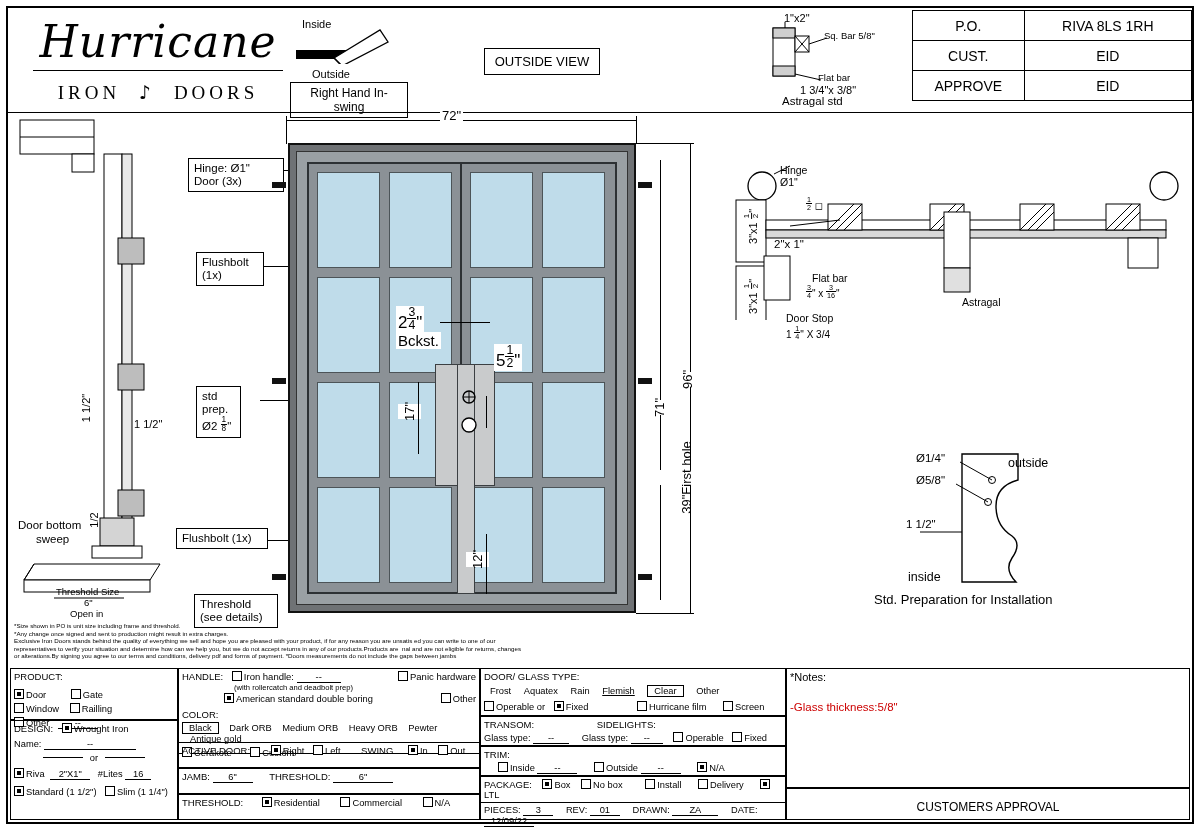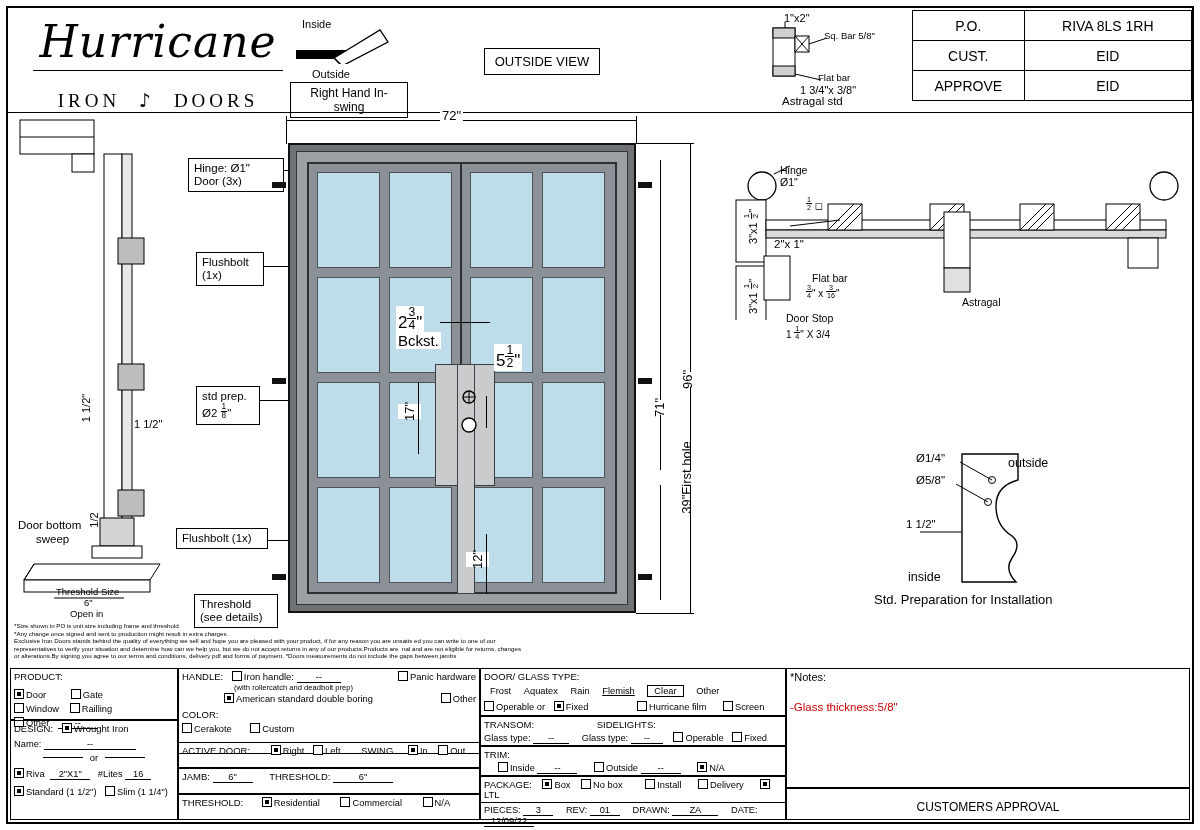--- a/index.html
+++ b/index.html
@@ -4,21 +4,21 @@
 <style>
   html,body{margin:0;padding:0;background:#fff;}
   body{width:1200px;height:830px;font-family:"Liberation Sans",sans-serif;color:#000;overflow:hidden;}
   #sheet{position:relative;width:1200px;height:830px;}
   .b{position:absolute;box-sizing:border-box;}
   .border-main{left:6px;top:6px;width:1188px;height:818px;border:2px solid #000;}
   .ln{position:absolute;background:#000;}
   
   .logo{position:absolute;left:28px;top:16px;width:260px;height:90px;text-align:center;}
   .logo .script{font-family:"DejaVu Serif",serif;font-style:italic;font-size:44px;letter-spacing:1px;line-height:52px;}
-  .logo .sub{font-family:"Liberation Serif",serif;font-size:19px;letter-spacing:4px;margin-top:18px;}
+  .logo .sub{font-family:"Liberation Serif",serif;font-size:19px;letter-spacing:4px;margin-top:10px;}
   .logo .rule{width:250px;height:1px;background:#000;margin:2px auto 3px auto;}
   .boxlbl{position:absolute;border:1px solid #000;background:#fff;text-align:center;font-size:12px;padding:3px 8px;box-sizing:border-box;}
   
   .potable{position:absolute;right:8px;top:10px;width:280px;border-collapse:collapse;font-size:14px;}
   .potable td{border:1px solid #000;height:29px;text-align:center;padding:0 4px;}
   .potable td.l{width:40%;}
   
   .door-frame{position:absolute;left:288px;top:143px;width:348px;height:470px;background:#6f7275;border:2px solid #111;box-sizing:border-box;}
   .door-inner{position:absolute;left:6px;top:6px;right:6px;bottom:6px;background:#9aa0a4;border:1px solid #333;box-sizing:border-box;}
   .leaf{position:absolute;top:10px;bottom:10px;background:#8b9196;border:2px solid #2d3134;box-sizing:border-box;}
@@ -144,21 +144,21 @@
     <div>Door (3x)</div>
   </div>
   <div class="ln" style="left:284px;top:170px;width:20px;height:1px;"></div>
 
   <div class="callout" style="left:196px;top:252px;width:68px;">
     <div>Flushbolt</div>
     <div>(1x)</div>
   </div>
   <div class="ln" style="left:264px;top:266px;width:30px;height:1px;"></div>
 
-  <div class="callout" style="left:196px;top:386px;width:64px;">
+  <div class="callout" style="left:196px;top:386px;width:45px;">
     <div>std prep.</div>
     <div>Ø2&nbsp;<span class="frac"><span class="n">1</span><span class="d">8</span></span>"</div>
   </div>
   <div class="ln" style="left:260px;top:400px;width:34px;height:1px;"></div>
 
   <div class="callout" style="left:176px;top:528px;width:92px;">Flushbolt (1x)</div>
   <div class="ln" style="left:268px;top:540px;width:28px;height:1px;"></div>
 
   <div class="callout" style="left:194px;top:594px;width:84px;">
     <div>Threshold</div>
@@ -371,20 +371,28 @@
         <span style="margin-left:6px;"><span class="chk"></span><span>Iron handle:</span></span>
         <span class="ul" style="width:44px;">--</span>
         <span style="float:right;"><span class="chk"></span><span>Panic hardware</span></span>
       </div>
       <div style="margin-left:52px;font-size:7.6px;">(with rollercatch and deadbolt prep)</div>
       <div style="margin-top:1px;">
         <span style="margin-left:42px;"><span class="chk on"></span><span>American standard double boring</span></span>
         <span style="float:right;"><span class="chk"></span><span>Other</span></span>
       </div>
       <div style="margin-top:5px;font-size:9.5px;">COLOR:</div>
+      <div style="margin-top:2px;">
+        <span class="hl">Black</span>
+        <span style="margin-left:8px;">Dark ORB</span>
+        <span style="margin-left:8px;">Medium ORB</span>
+        <span style="margin-left:8px;">Heavy ORB</span>
+        <span style="margin-left:8px;">Pewter</span>
+        <span style="margin-left:8px;">Antique gold</span>
+      </div>
       <div style="margin-top:3px;">
         <span class="chk"></span><span>Cerakote</span>
         <span style="margin-left:16px;"><span class="chk"></span><span>Custom</span></span>
       </div>
     </div>
 
     <div class="cell" style="left:168px;top:74px;width:302px;height:26px;">
       <span style="font-size:9.5px;">ACTIVE DOOR:</span>
       <span style="margin-left:18px;"><span class="chk on"></span><span>Right</span></span>
       <span style="margin-left:6px;"><span class="chk"></span><span>Left</span></span>

